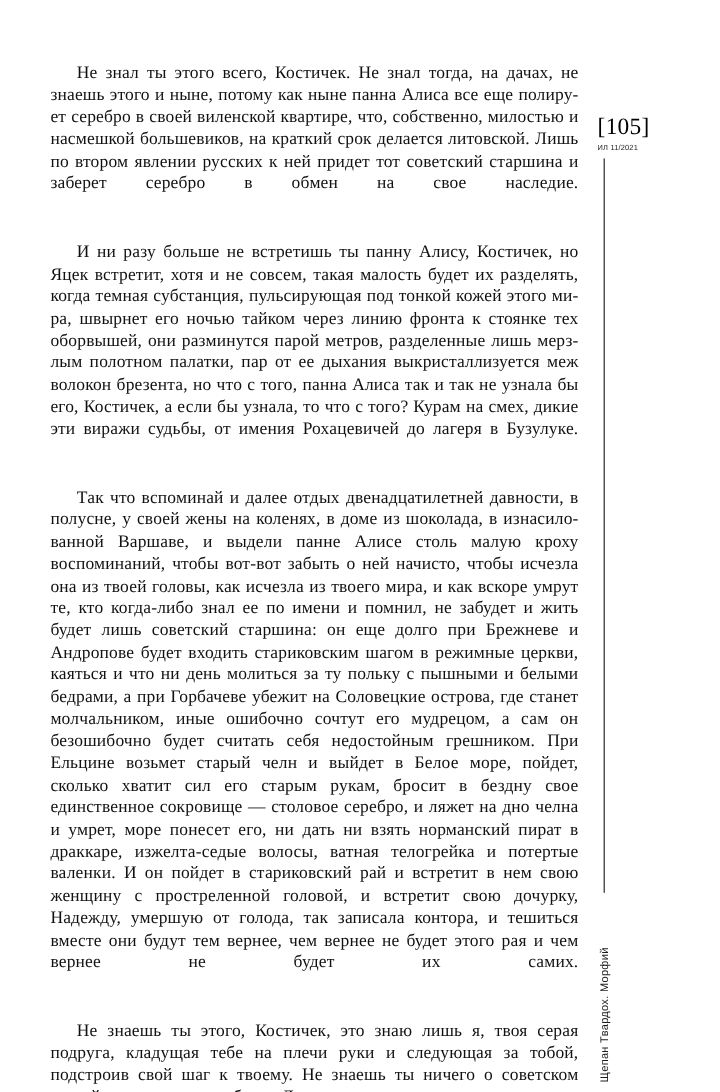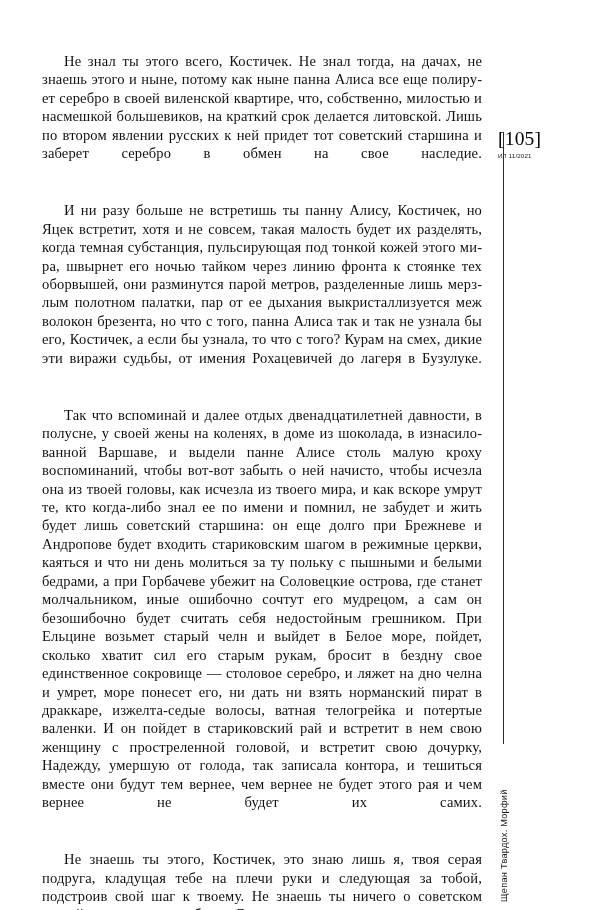--- a/index.html
+++ b/index.html
@@ -66,21 +66,20 @@
     width: 92px;
     text-align: left;
   }
   .folio-number {
     font-family: "Liberation Serif", "DejaVu Serif", serif;
     font-size: 19.5px;
     line-height: 22px;
     color: #000000;
     letter-spacing: 0.2px;
     white-space: nowrap;
-    margin-top: 32px;
   }
   .folio-issue {
     font-family: "Liberation Sans", "DejaVu Sans", sans-serif;
     font-size: 6.2px;
     line-height: 9px;
     color: #1a1a1a;
     letter-spacing: 0.15px;
     margin-top: 1px;
     white-space: nowrap;
   }

